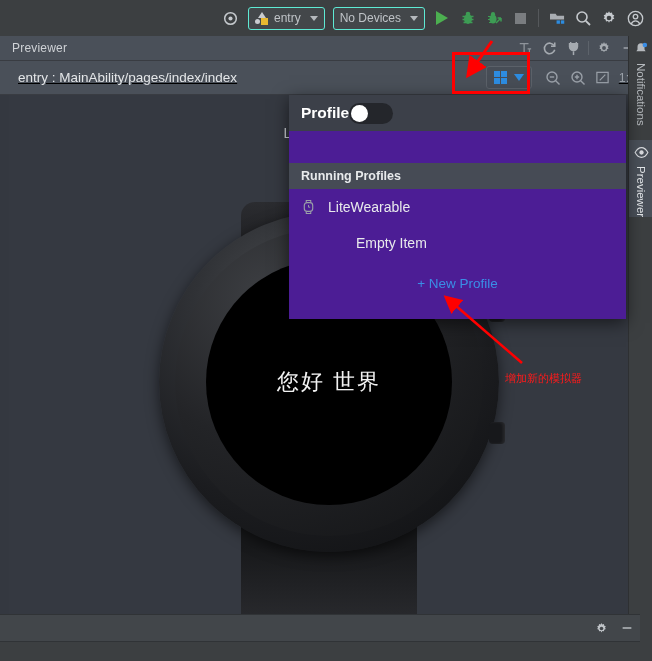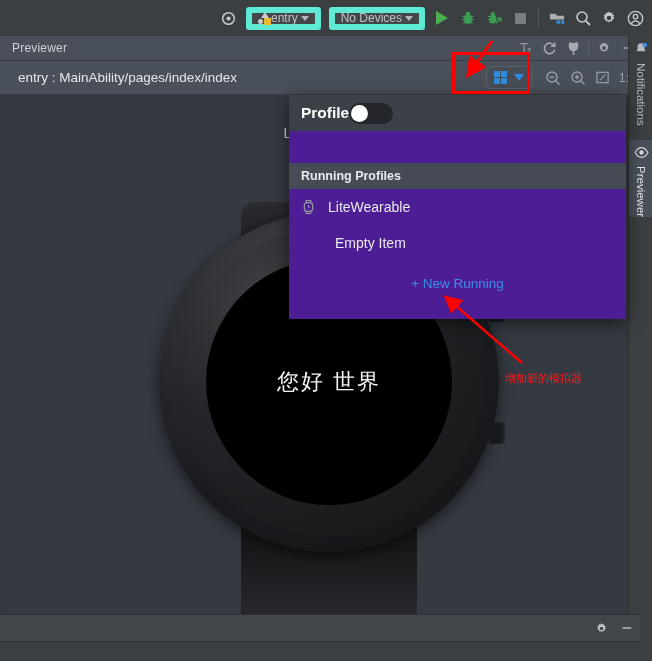--- a/index.html
+++ b/index.html
@@ -16,23 +16,23 @@
     position: absolute; left: 0; top: 0; width: 652px; height: 36px;
     background: #3c3f41;
     display: flex; align-items: center; justify-content: flex-end;
     padding-right: 4px;
   }
   .tb-icon {
     width: 26px; height: 26px; display: flex; align-items: center;
     justify-content: center; color: #adb1b8; flex: 0 0 auto;
   }
   .combo {
-    height: 23px; border: 6px solid #5eead4; border-radius: 3px;
+    height: 23px; border: 1px solid #5eead4; border-radius: 3px;
     background: #43474a; display: flex; align-items: center;
-    padding: 0 6px; gap: 0; margin: 0 4px; color: #bfc3c7; font-size: 12px;
+    padding: 0 6px; gap: 6px; margin: 0 4px; color: #bfc3c7; font-size: 12px;
   }
   .combo .caret { border-left: 4px solid transparent; border-right: 4px solid transparent;
     border-top: 5px solid #b4b8bc; margin-left: 3px; }
   .mod-ico { position: relative; width: 13px; height: 13px; flex: 0 0 auto; }
   .mod-ico .tri { position: absolute; left: 3px; top: 0;
     border-left: 4px solid transparent; border-right: 4px solid transparent;
     border-bottom: 6px solid #c9ccd0; }
   .mod-ico .dot { position: absolute; left: 0; top: 7px; width: 5px; height: 5px;
     border-radius: 50%; background: #c9ccd0; }
   .mod-ico .sq { position: absolute; left: 6px; top: 6px; width: 7px; height: 7px;
@@ -50,21 +50,21 @@
   }
   .panel-title { color: #cfd2d6; font-size: 12px; padding-left: 12px; letter-spacing: .2px; }
   .panel-head .spacer { flex: 1; }
   .ph-icon { width: 24px; height: 22px; display: flex; align-items: center;
     justify-content: center; color: #9aa0a8; }
   .ph-sep { width: 1px; height: 14px; background: #5d636b; margin: 0 3px; }
 
   .crumb-bar {
     position: absolute; left: 0; top: 61px; width: 640px; height: 34px;
     background: #4a5059; border-bottom: 1px solid #393c42;
-    display: flex; align-items: center;
+    display: flex; align-items: center; text-decoration: underline;
   }
   .crumb-text { color: #e4e6e8; font-size: 13.5px; padding-left: 18px; }
   .crumb-bar .spacer { flex: 1; }
   .grid-btn {
     height: 23px; border: 1px solid #5b6169; border-radius: 3px;
     background: #474d56; display: flex; align-items: center; gap: 7px;
     padding: 0 7px; margin-right: 8px;
   }
   .grid4 { width: 13px; height: 13px; display: grid; grid-template-columns: 6px 6px;
     grid-template-rows: 6px 6px; gap: 1px; }
@@ -125,21 +125,21 @@
   .dd-head .mid { flex: 1; text-align: center; color: #9ba1a9; font-size: 12.5px;
     padding-left: 10px; }
   .toggle { width: 44px; height: 21px; border-radius: 11px; background: #24262b;
     position: relative; flex: 0 0 auto; }
   .toggle .knob { position: absolute; left: 2px; top: 2px; width: 17px; height: 17px;
     border-radius: 50%; background: #fff; }
   .dd-section { height: 26px; background: #464b55; display: flex; align-items: center;
     padding-left: 12px; color: #e8eaec; font-size: 12.5px; font-weight: bold; margin-top: 32px; }
   .dd-row { height: 36px; display: flex; align-items: center; color: #e8eaec;
     font-size: 14px; padding-left: 12px; gap: 12px; }
-  .dd-row.empty { padding-left: 46px; }
+  .dd-row.empty { padding-left: 67px; }
   .watch-ico { width: 15px; height: 16px; position: relative; flex: 0 0 auto; }
   .dd-new { height: 44px; display: flex; align-items: center; justify-content: center;
     color: #3a8ee6; font-size: 13.5px; }
 
   
   .anno-rect {
     position: absolute; left: 452px; top: 52px; width: 78px; height: 42px;
     border: 3px solid #ff0000; z-index: 60;
   }
   .anno-note { position: absolute; left: 505px; top: 365px; width: 140px;
@@ -353,21 +353,21 @@
             <path d="M8 6.3v2.4h1.8" fill="none" stroke="#9aa0a8" stroke-width="1"></path>
           </svg>
       </span>
       <span>LiteWearable</span>
     </div>
 
     <div class="dd-row empty">
       <span>Empty Item</span>
     </div>
 
-    <div class="dd-new">+ New Running</div>
+    <div class="dd-new">+ New Profile</div>
   </div>
 
   <div class="anno-rect"></div>
   <svg class="anno">
     <defs>
       <marker id="ah" markerWidth="7" markerHeight="7" refX="1.2" refY="3.5" orient="auto">
         <path d="M0,0 L7,3.5 L0,7 z" fill="#ff0000"></path>
       </marker>
     </defs>
     <line x1="492" y1="41" x2="476" y2="64" stroke="#ff0000" stroke-width="3" marker-end="url(#ah)"></line>

